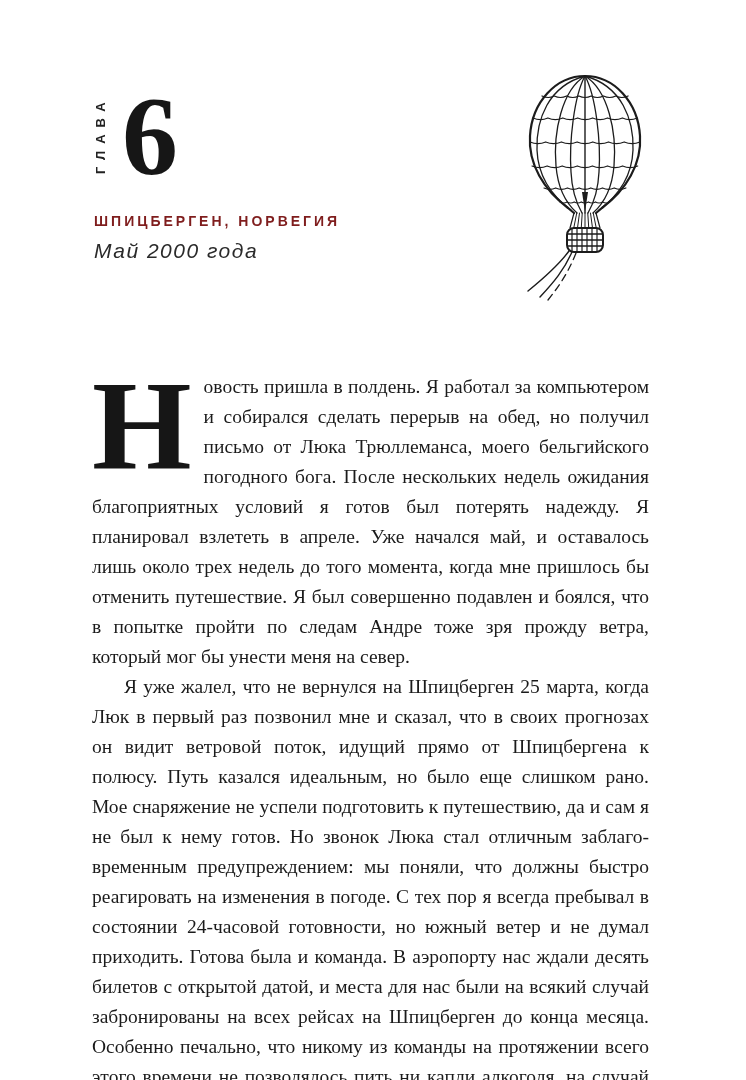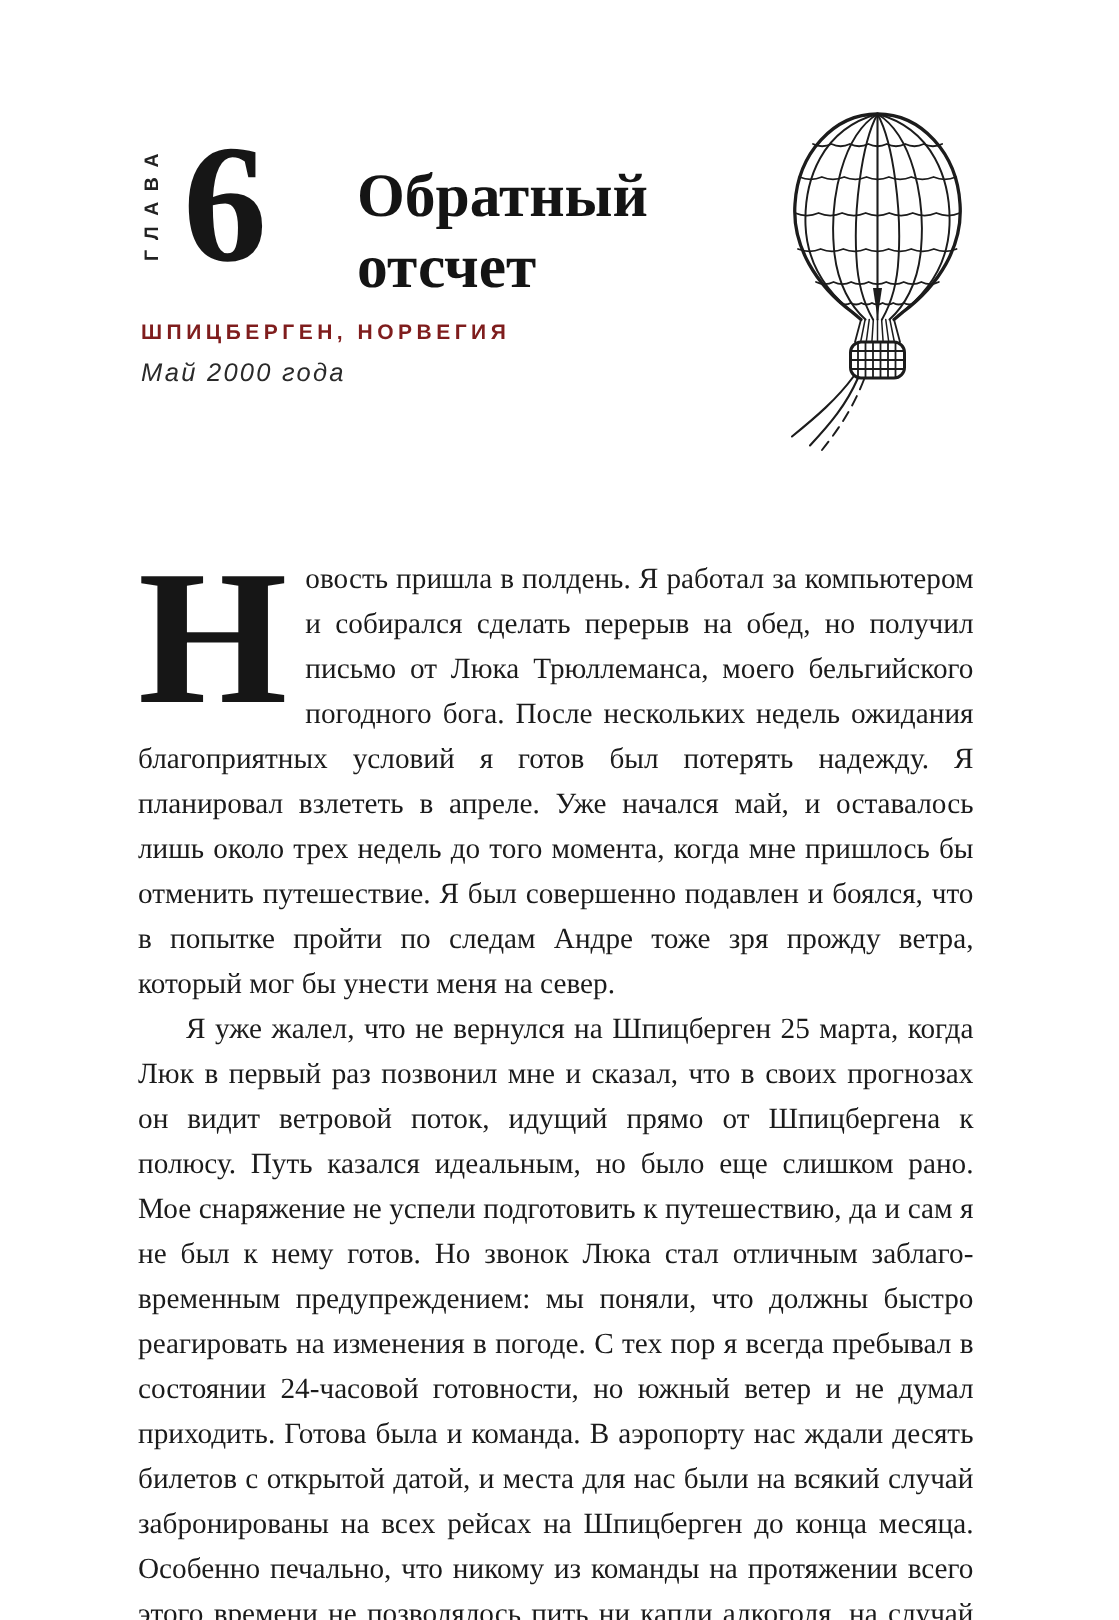--- a/index.html
+++ b/index.html
@@ -35,21 +35,21 @@
   }
   .location-line{
     position:absolute;left:94px;top:213px;
     font-family:"Liberation Sans", sans-serif;
     font-weight:700;font-size:14px;letter-spacing:3px;
     color:#7f1d1d;
   }
   .date-line{
     position:absolute;left:94px;top:239px;
     font-family:"Liberation Sans", sans-serif;
-    font-style:italic;font-size:17px;letter-spacing:1.5px;
+    font-style:italic;font-size:21px;letter-spacing:1.5px;
     color:#2a2a2a;
   }
 
   
   .balloon{position:absolute;left:522px;top:72px;width:126px;height:232px;}
   .balloon svg{display:block;}
 
   
   .body-text{
     position:absolute;left:92px;top:372px;width:557px;
@@ -70,21 +70,20 @@
     color:#161616;
   }
 </style>
 </head>
 <body>
 
 <div class="page">
 
   <div class="chapter-label">ГЛАВА</div>
   <div class="chapter-number">6</div>
-  <h1 class="chapter-title">Обратный отсчет</h1>
   <div class="location-line">ШПИЦБЕРГЕН, НОРВЕГИЯ</div>
   <div class="date-line">Май 2000 года</div>
 
   <div class="balloon">
     <svg width="126" height="232" viewBox="0 0 126 232" fill="none" stroke="#1c1c1c" stroke-linecap="round">
 
       <path d="M63 4 C34 4 10 30 8 64 C6 92 22 118 46 136 L52 141" stroke-width="2.2"></path>
       <path d="M63 4 C92 4 116 30 118 64 C120 92 104 118 80 136 L74 141" stroke-width="2.2"></path>
 
       <path d="M63 4 L63 141" stroke-width="1.4"></path>

